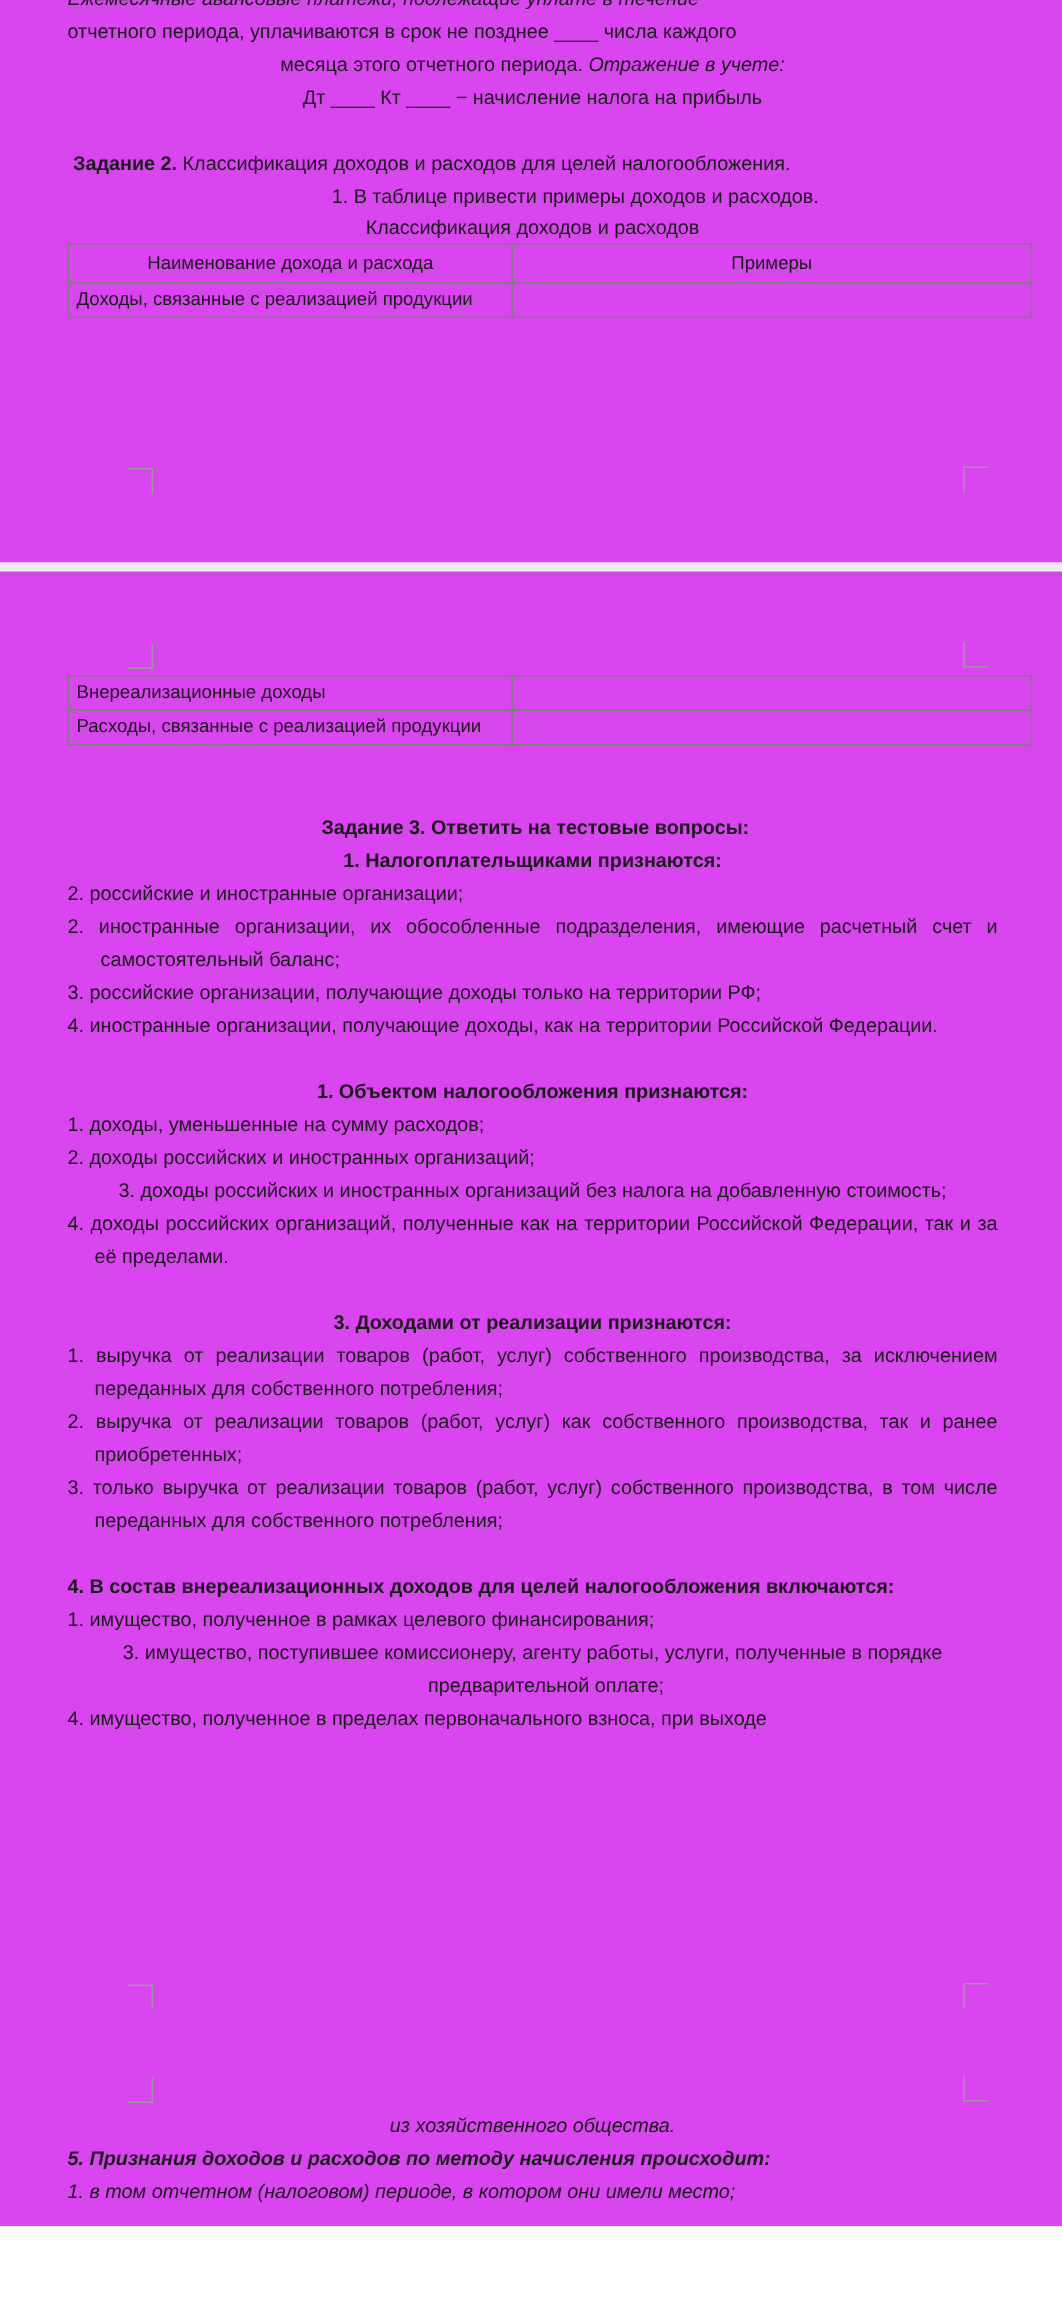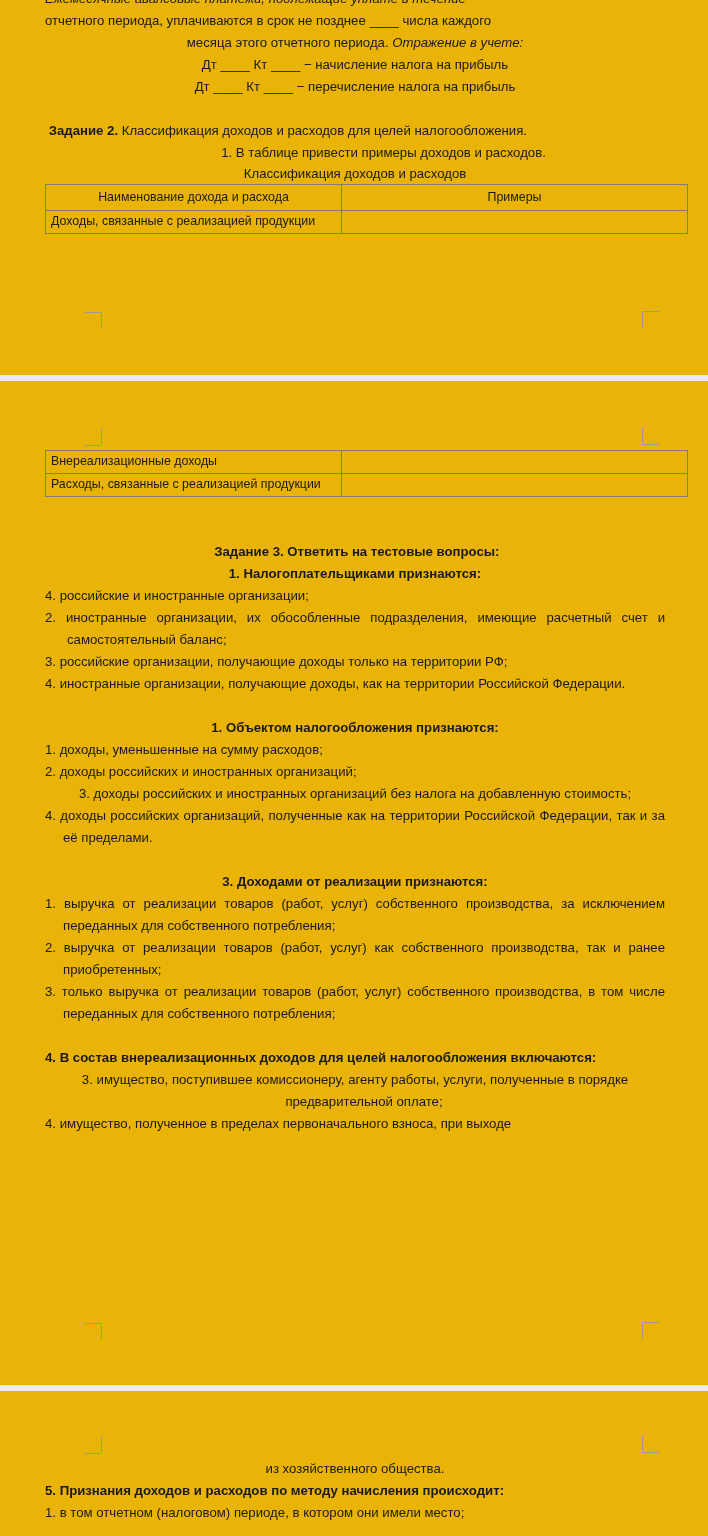--- a/index.html
+++ b/index.html
@@ -19,21 +19,21 @@
     width: 708px;
     height: 1536px;
     background: #ffffff;
   }
 
   
   .page {
     position: absolute;
     left: 0;
     width: 708px;
-    background: #eab308;
+    background: #d946ef;
     overflow: hidden;
   }
   .page-gap {
     position: absolute;
     left: 0;
     width: 708px;
     height: 5px;
     background: #ececec;
     border-top: 1px solid #e4e4e4;
     border-bottom: 1px solid #f2f2f2;
@@ -110,21 +110,20 @@
 <div class="doc">
 
   <div class="page" style="top:0px; height:377px;">
     <div class="body" style="top:-12px;">
 
       <p class="it">Ежемесячные авансовые платежи, подлежащие уплате в течение</p>
       <p>отчетного периода, уплачиваются в срок не позднее ____ числа каждого</p>
       <p class="nj"><span>месяца этого отчетного периода. </span><span class="it">Отражение в учете:</span></p>
 
       <p class="nj">Дт ____    Кт ____   − начисление налога на прибыль</p>
-      <p class="nj">Дт ____    Кт ____   − перечисление налога на прибыль</p>
 
       <div class="gap-md"></div>
 
       <p>&nbsp;<span class="bd">Задание 2.</span> <span>Классификация доходов и расходов для целей налогообложения.</span></p>
       <p class="nj indent1">1. В таблице  привести примеры доходов и расходов.</p>
 
       <div class="tbl-title">Классификация доходов и расходов</div>
 
       <table class="cls">
         <thead>
@@ -168,21 +167,21 @@
           </tr>
         </tbody>
       </table>
 
       <div class="gap-md"></div>
       <div class="gap-md"></div>
 
       <p class="nj bd">&nbsp;<span>Задание 3. Ответить на тестовые вопросы:</span></p>
 
       <p class="nj bd">1. Налогоплательщиками признаются:</p>
-      <p class="hang">4.  российские и иностранные организации;</p>
+      <p class="hang">2.  российские и иностранные организации;</p>
       <p class="hang">2.  иностранные организации, их обособленные подразделения, имеющие расчетный счет и самостоятельный баланс;</p>
       <p class="hang2">3.  российские организации, получающие доходы только на территории РФ;</p>
       <p class="hang2">4. иностранные организации, получающие доходы, как на территории Российской Федерации.</p>
 
       <div class="gap-md"></div>
 
       <p class="nj bd">1. Объектом налогообложения признаются:</p>
       <p class="hang">1.  доходы, уменьшенные на сумму расходов;</p>
       <p class="hang">2.  доходы российских и иностранных организаций;</p>
       <p class="hang nj">3.  доходы российских и иностранных организаций без  налога                       на добавленную стоимость;</p>
@@ -191,32 +190,33 @@
       <div class="gap-md"></div>
 
       <p class="nj bd">3. Доходами от реализации признаются:</p>
       <p class="hang2">1. выручка от реализации товаров (работ, услуг) собственного производства, за исключением переданных для собственного потребления;</p>
       <p class="hang2">2. выручка от реализации товаров (работ, услуг) как собственного производства, так и ранее приобретенных;</p>
       <p class="hang2">3. только выручка от реализации товаров (работ, услуг) собственного производства, в том числе переданных для собственного потребления;</p>
 
       <div class="gap-md"></div>
 
       <p class="hang2 bd">4. В  состав  внереализационных   доходов для целей налогообложения включаются:</p>
+      <p class="hang">1.  имущество, полученное в рамках целевого финансирования;</p>
       <p class="hang2 nj">3. имущество,    поступившее   комиссионеру, агенту    работы, услуги, полученные в порядке предварительной оплате;</p>
       <p class="hang">4.  имущество, полученное в пределах первоначального взноса, при выходе</p>
 
     </div>
 
     <div class="mark tl" style="left:85px; top:942px;"></div>
     <div class="mark tr" style="left:642px; top:941px;"></div>
   </div>
 
   <div class="page-gap" style="top:1385px;"></div>
 
-  <div class="page" style="top:1391px; height:145px;">
+  <div class="page" style="top:1339px; height:145px;font-style:italic;">
 
     <div class="mark bl" style="left:85px; top:46px;"></div>
     <div class="mark br" style="left:642px; top:45px;"></div>
 
     <div class="body" style="top:67px;">
       <p class="nj">из хозяйственного общества.</p>
       <p class="hang2 bd">5. Признания   доходов и   расходов по   методу   начисления происходит:</p>
       <p class="hang">1.  в том отчетном (налоговом) периоде, в котором они имели место;</p>
     </div>
   </div>

